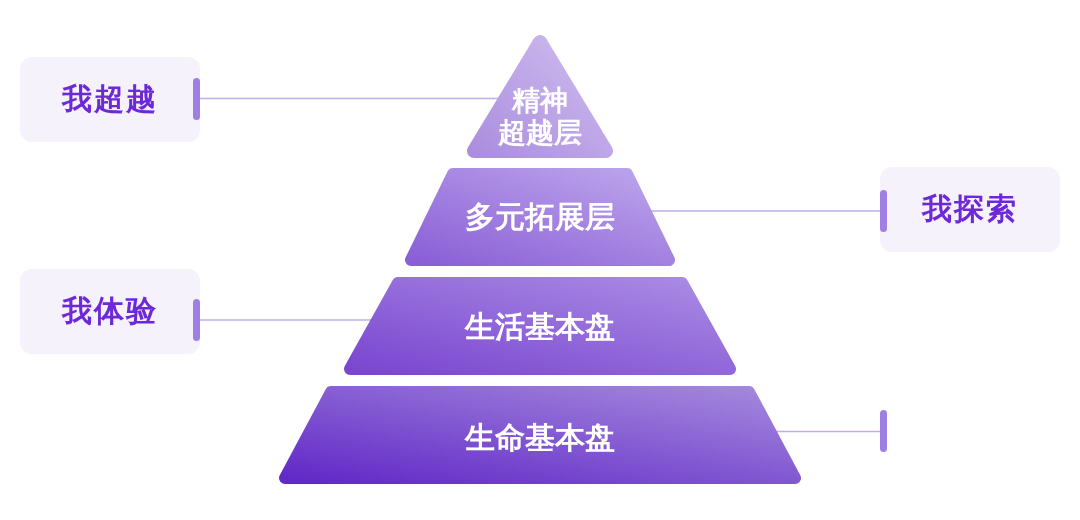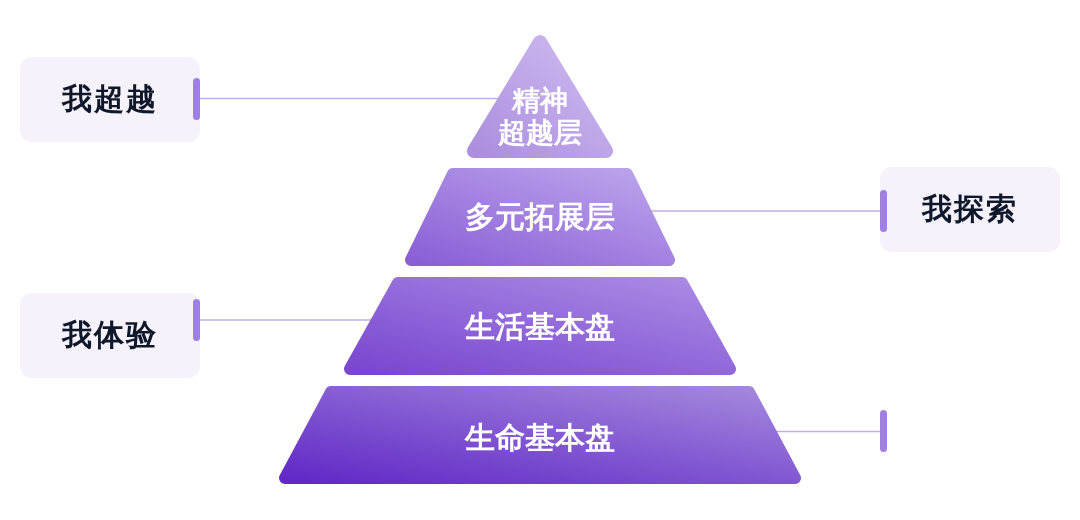--- a/index.html
+++ b/index.html
@@ -18,21 +18,21 @@
     text-anchor:middle;
   }
   .tier-text-lg{font-size:30px;}
   .tier-text-sm{font-size:28px;}
   .callout-card{
     position:absolute;
     width:180px;height:85px;
     background:#f5f2fb;
     border-radius:12px;
     display:flex;align-items:center;justify-content:center;
-    font-size:30px;font-weight:700;color:#0f172a;
+    font-size:30px;font-weight:700;color:#6d28d9;
     letter-spacing:2px;
   }
   .connector-bar{
     position:absolute;
     width:7px;height:42px;
     border-radius:4px;
     background:#9f7fe3;
   }
 </style>
 </head>
@@ -83,20 +83,20 @@
   <div class="callout-card" style="left:20px;top:57px;">
     <span>我超越</span>
   </div>
   <div class="connector-bar" style="left:193px;top:78px;"></div>
 
   <div class="callout-card" style="left:880px;top:167px;">
     <span>我探索</span>
   </div>
   <div class="connector-bar" style="left:880px;top:190px;"></div>
 
-  <div class="callout-card" style="left:20px;top:293px;">
+  <div class="callout-card" style="left:20px;top:269px;">
     <span>我体验</span>
   </div>
   <div class="connector-bar" style="left:193px;top:299px;"></div>
 
   <div class="connector-bar" style="left:880px;top:410px;"></div>
 
 </div>
 
 </body></html>

